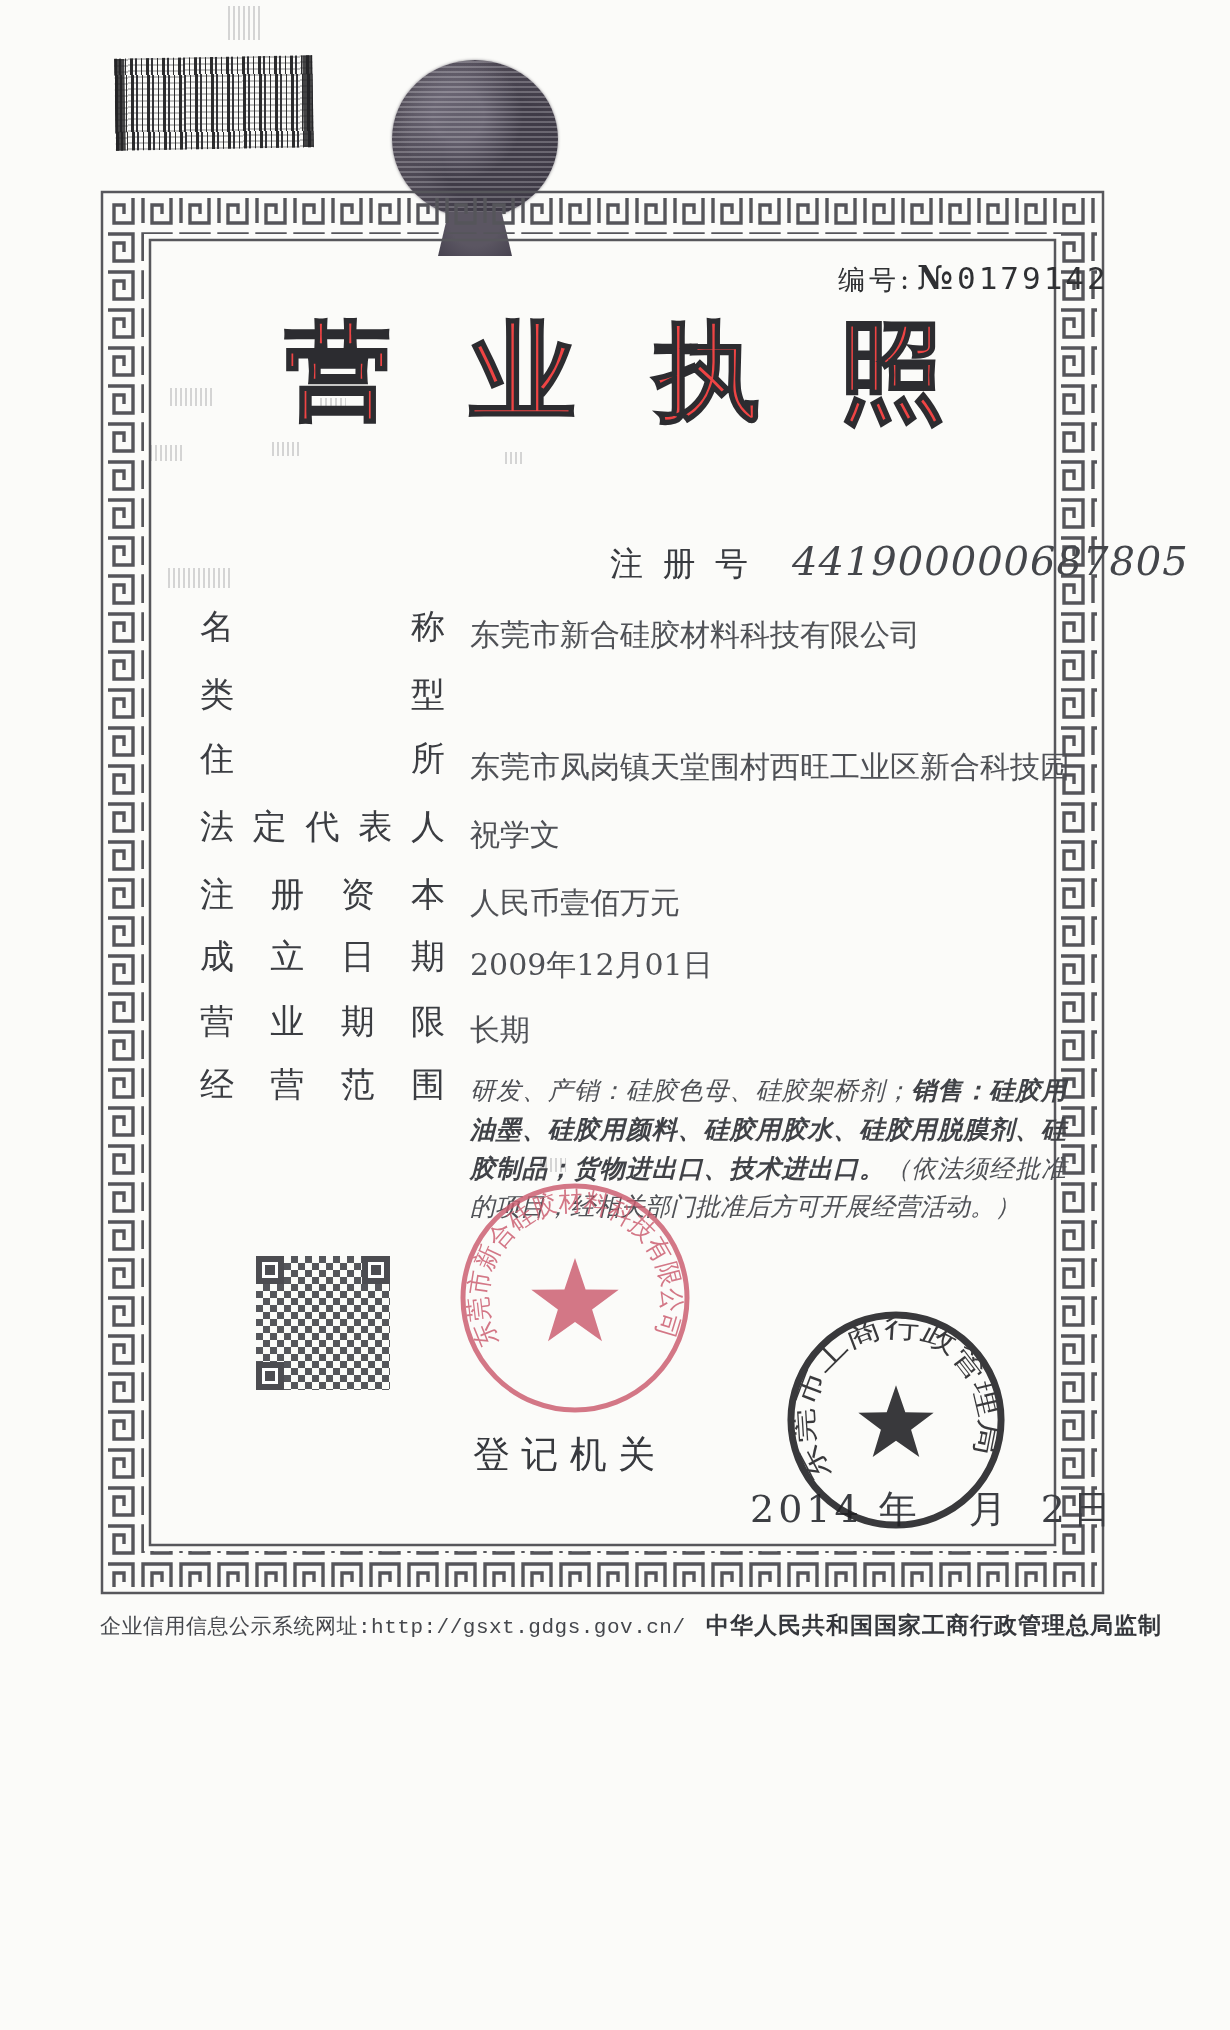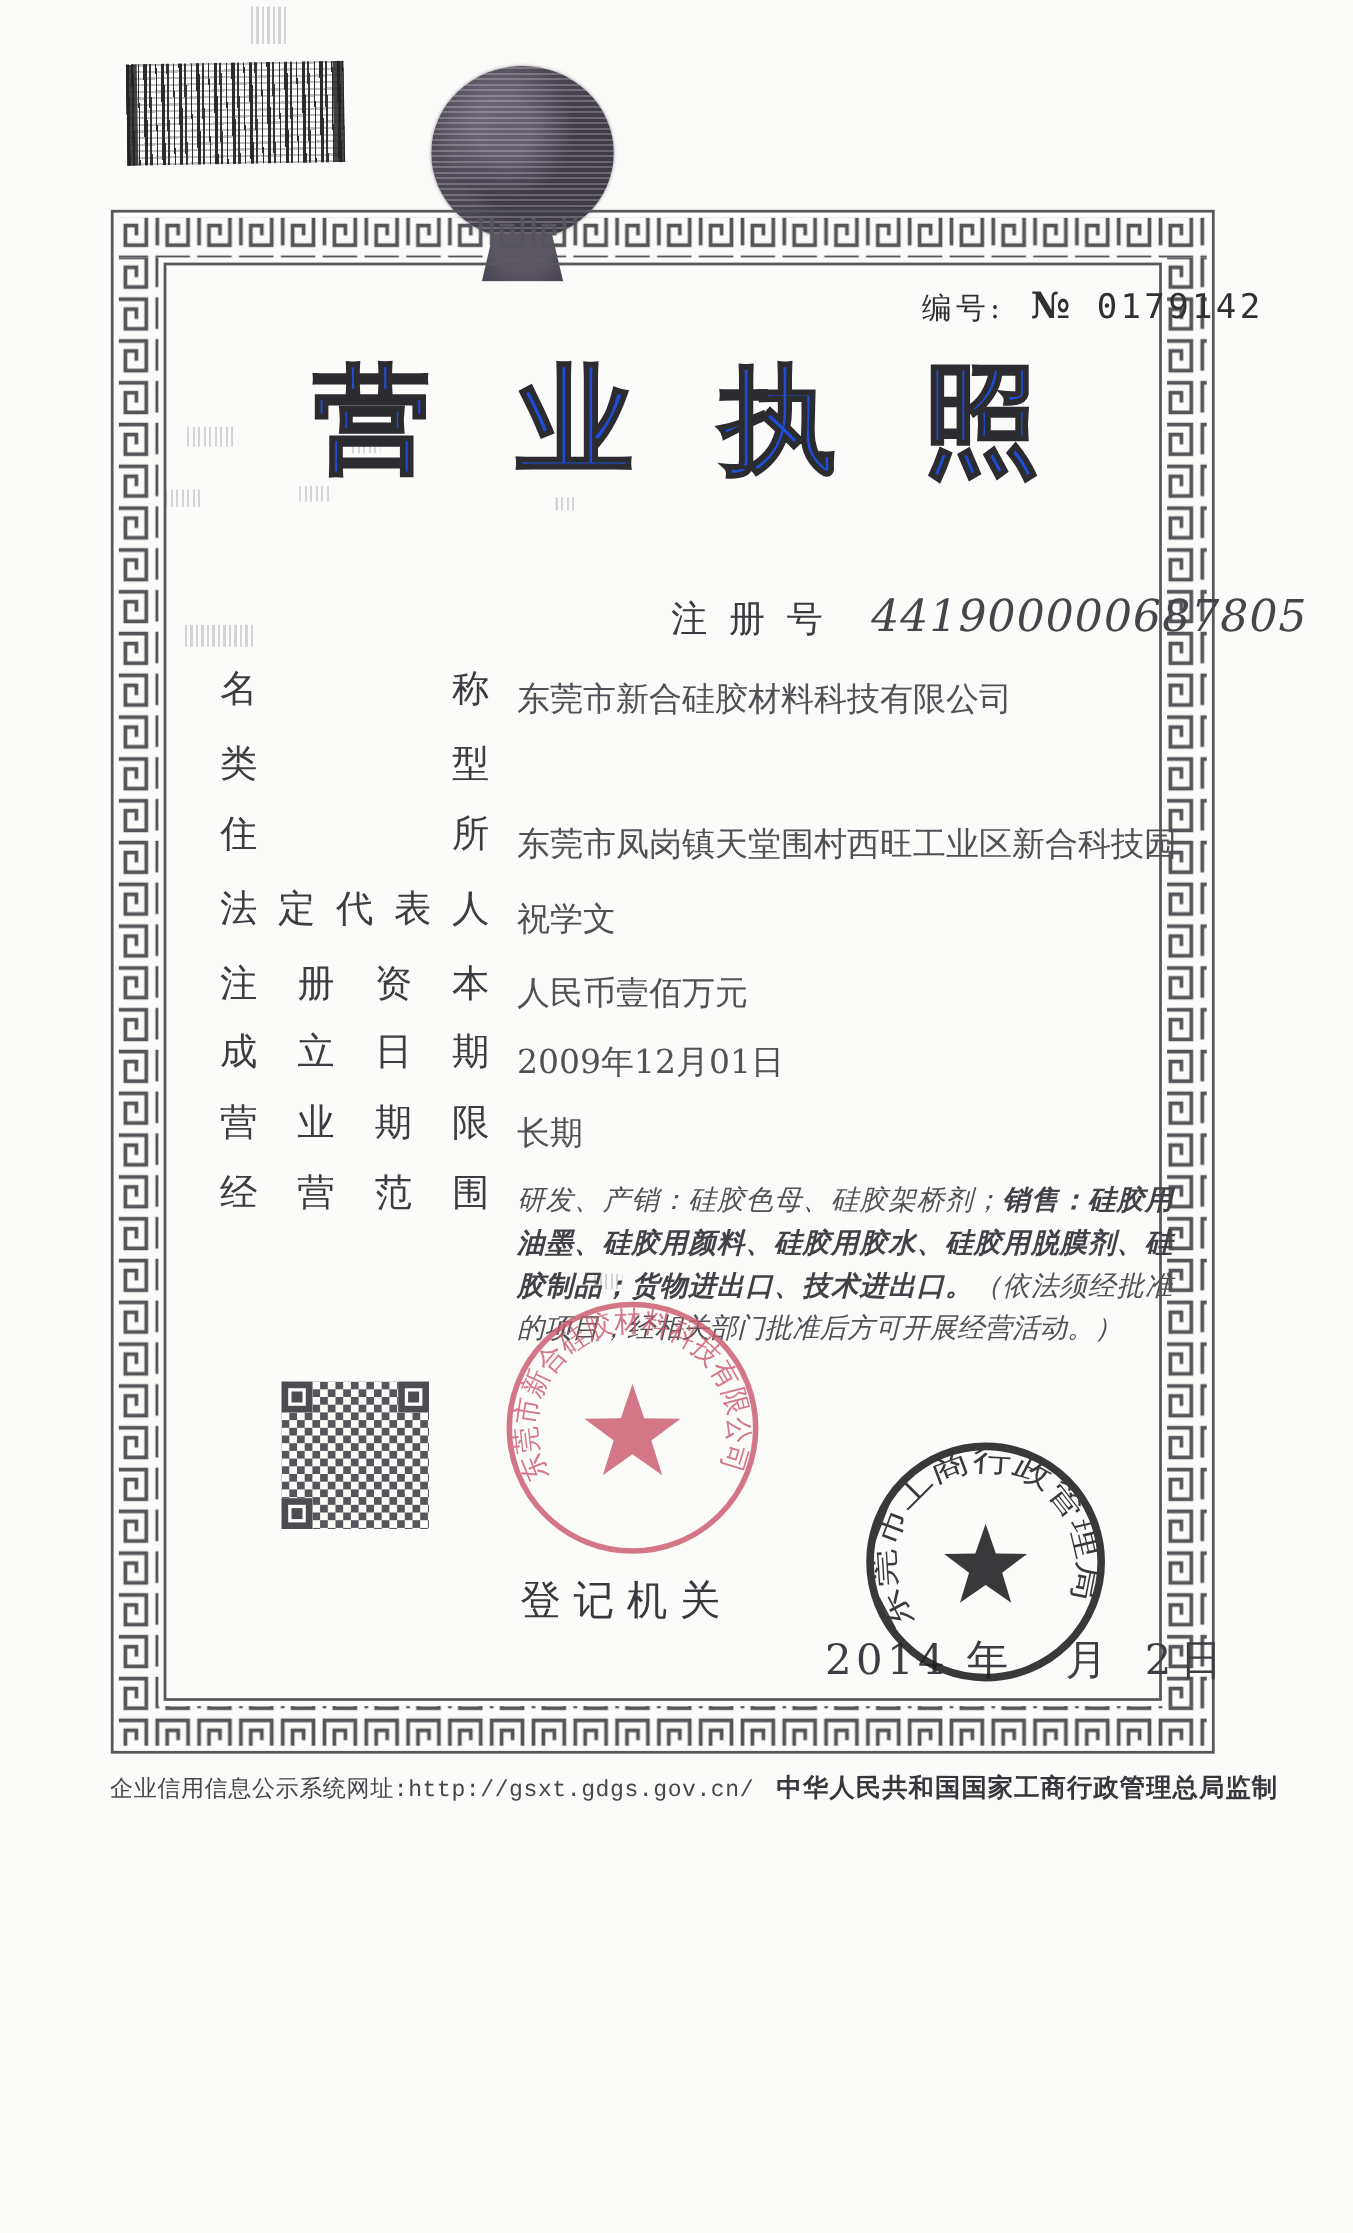--- a/index.html
+++ b/index.html
@@ -47,31 +47,31 @@
     position:absolute;left:438px;top:212px;width:74px;height:44px;
     clip-path:polygon(14% 0,86% 0,100% 100%,0 100%);
     background:radial-gradient(circle at 50% 20%, #5b5662 0 50%, #474350 100%);
   }
 
   
   .frame{position:absolute;left:100px;top:190px;}
 
   
   .serial{
-    position:absolute;left:838px;top:258px;display:flex;align-items:baseline;gap:24px;
+    position:absolute;left:838px;top:258px;display:flex;align-items:baseline;gap:4px;
     color:#2f3033;
   }
   .serial .lab{font-size:27px;letter-spacing:4px;}
   .serial .nosym{font-size:33px;font-weight:700;}
   .serial .num{font-size:31px;letter-spacing:3px;font-family:"DejaVu Sans Mono","Liberation Mono",monospace;}
 
   .title{
-    position:absolute;left:285px;top:318px;width:660px;height:140px;
+    position:absolute;left:285px;top:308px;width:660px;height:140px;
     font-family:"DejaVu Sans","Liberation Sans",sans-serif;
-    font-size:106px;font-weight:900;color:#1d4ed8;
+    font-size:106px;font-weight:900;color:#ef4444;
     text-align:justify;text-align-last:justify;line-height:1.2;
     -webkit-text-stroke:2px #2c2c30;
   }
 
   .regno{
     position:absolute;left:610px;top:538px;display:flex;align-items:baseline;
     color:#393b40;
   }
   .regno .lab{width:138px;font-size:33px;text-align:justify;text-align-last:justify;}
   .regno .val{margin-left:44px;font-size:40px;letter-spacing:1px;color:#44464b;font-style:italic;}

